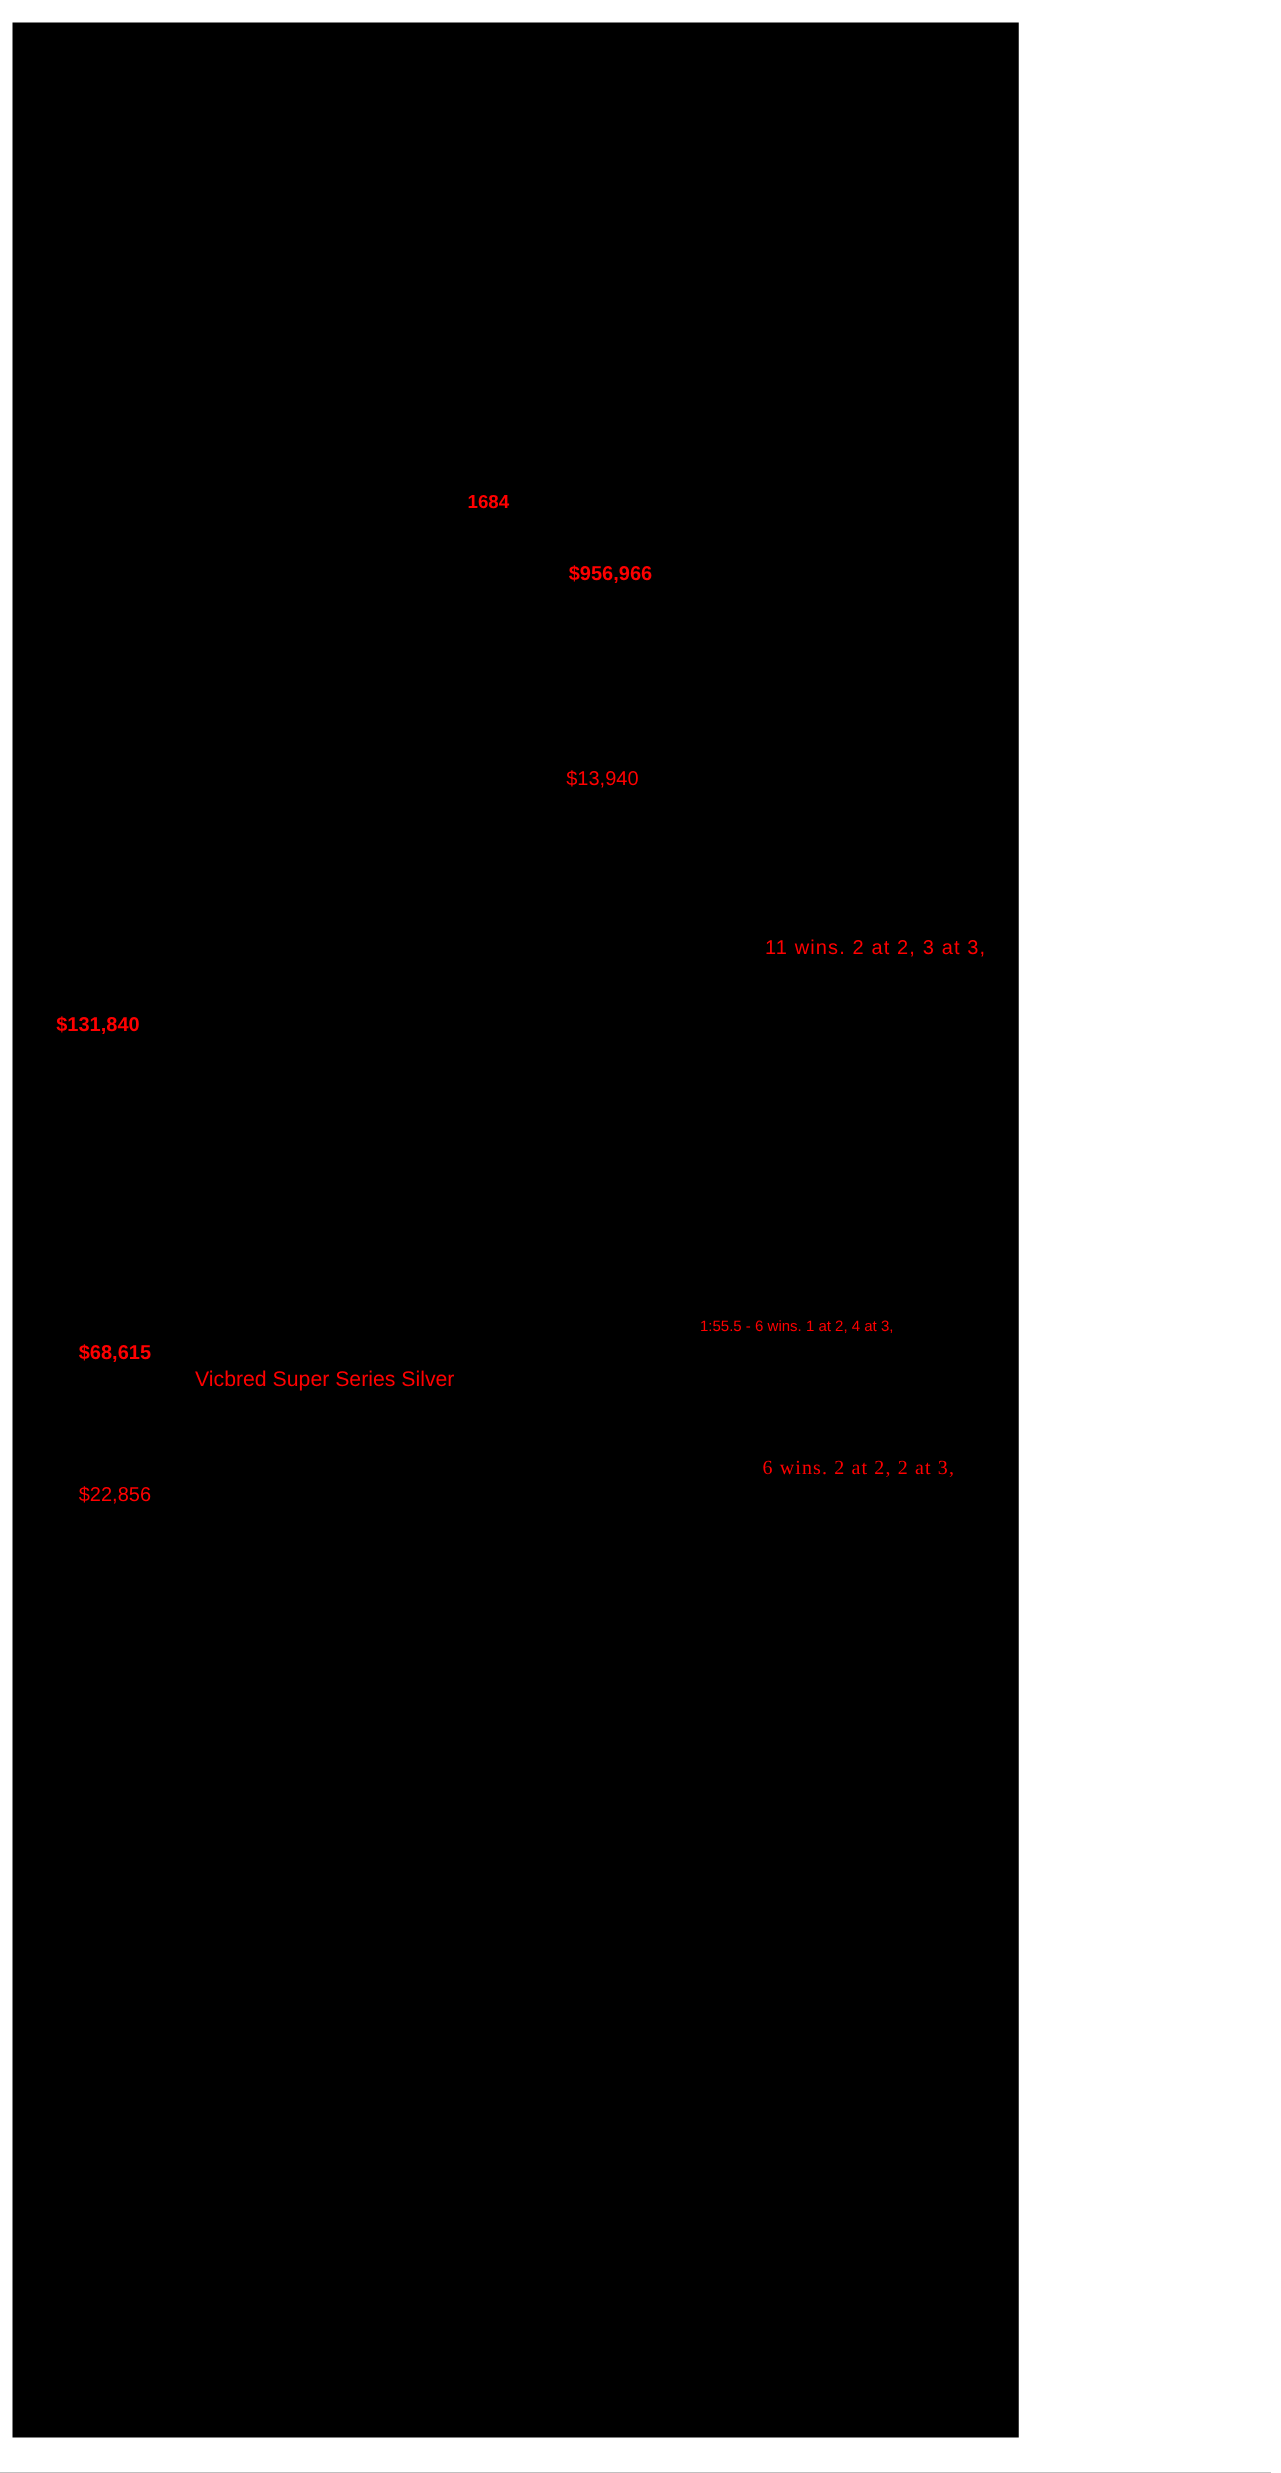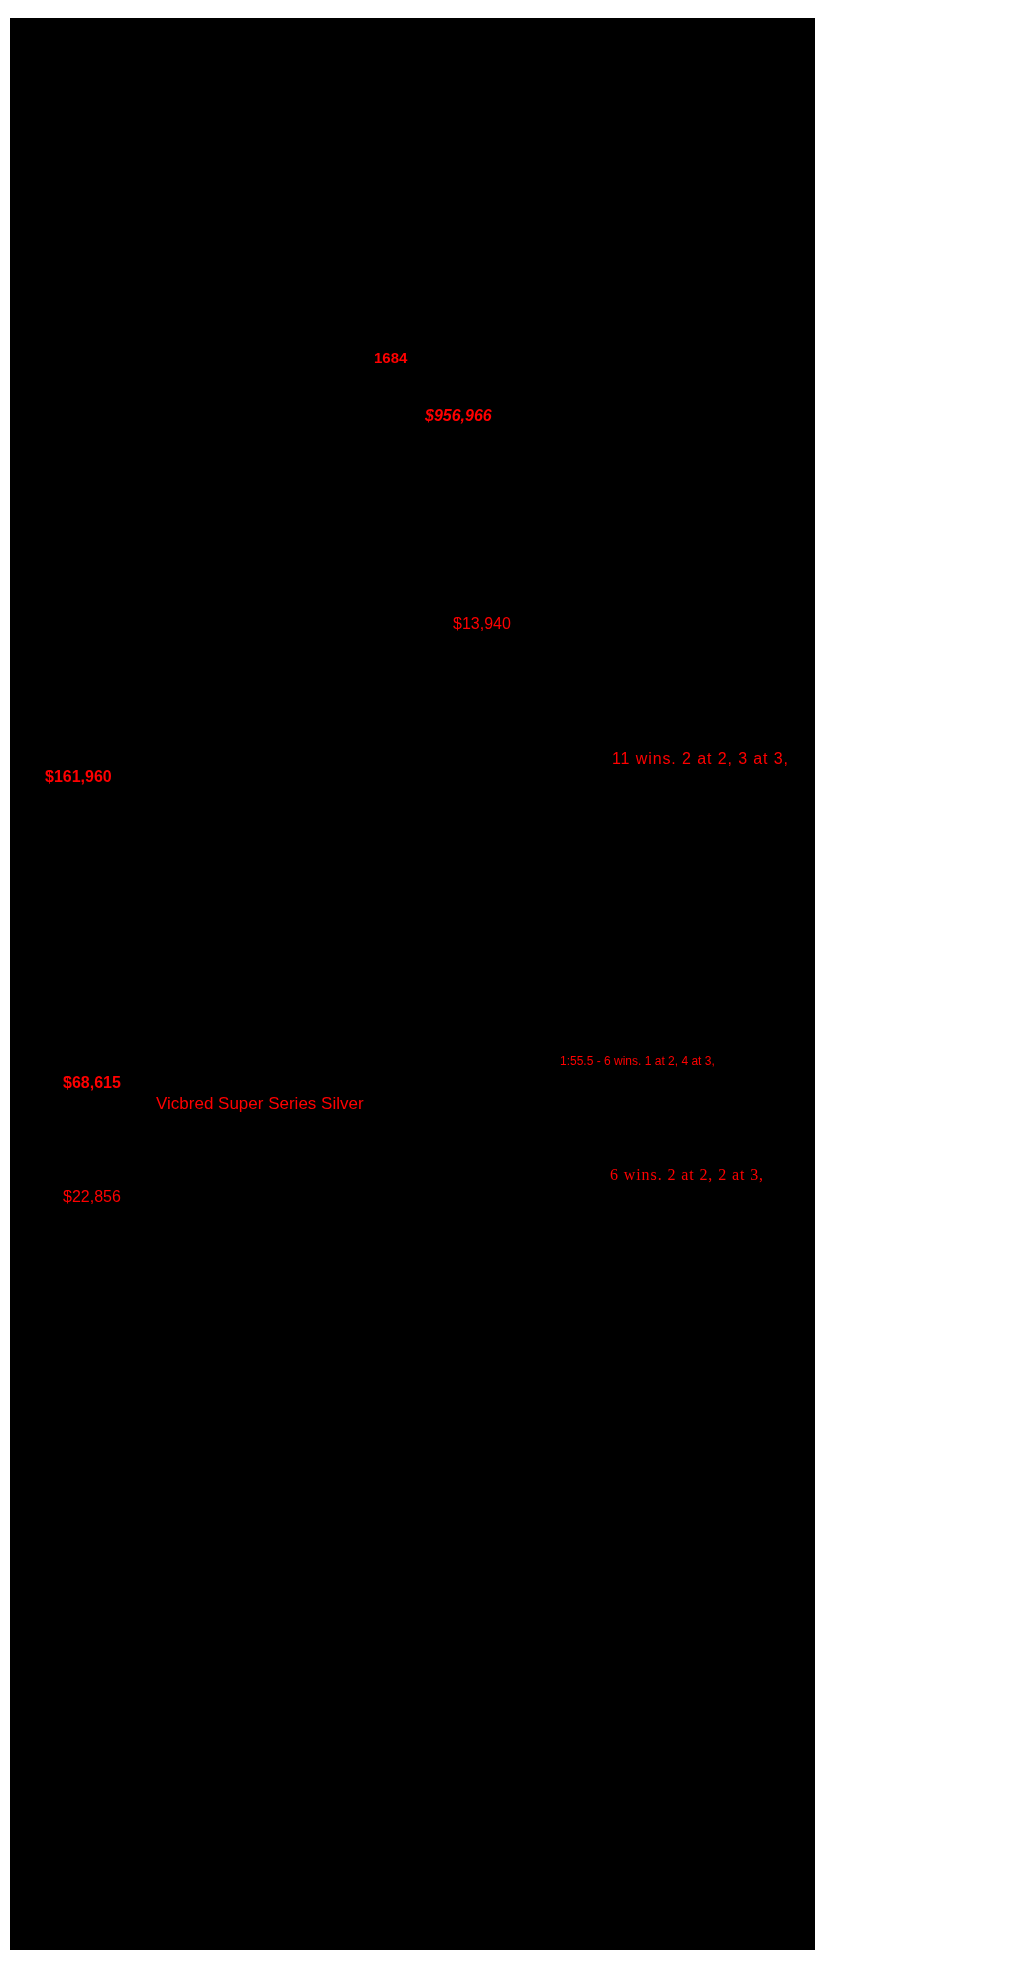--- a/index.html
+++ b/index.html
@@ -23,36 +23,36 @@
     background: #000000;
     overflow: hidden;
   }
   .txt {
     position: absolute;
     color: #ff0000;
     white-space: nowrap;
     font-family: "Liberation Sans", sans-serif;
     line-height: 1;
   }
-  .b { font-weight: bold; }
+  .b { font-weight: bold; margin-top: 44px; }
   .sp { letter-spacing: 0.9px; }
 </style>
 </head>
 <body>
 
 <div id="page">
   <div class="txt b" style="left:364px; top:332px; font-size:15px;">1684</div>
 
-  <div class="txt b" style="left:415px; top:390px; font-size:16px;font-style:italic;">$956,966</div>
+  <div class="txt b" style="left:445px; top:390px; font-size:16px;">$956,966</div>
 
   <div class="txt" style="left:443px; top:598px; font-size:16px;">$13,940</div>
 
   <div class="txt sp" style="left:602px; top:733px; font-size:16px;">11  wins.  2  at  2,  3  at  3,</div>
 
-  <div class="txt b" style="left:35px; top:751px; font-size:16px;">$161,960</div>
+  <div class="txt b" style="left:35px; top:751px; font-size:16px;">$131,840</div>
 
   <div class="txt" style="left:550px; top:1037px; font-size:12px;">1:55.5 - 6 wins. 1 at 2, 4 at 3,</div>
 
   <div class="txt" style="left:53px; top:1057px; font-size:16px;font-weight:bold;">$68,615</div>
 
   <div class="txt" style="left:110px; top:1077px; font-size:17px;margin-left:36px;">Vicbred Super Series Silver</div>
 
   <div class="txt sp" style="left:600px; top:1149px; font-size:16px;font-family:Liberation Serif, serif;">6  wins.  2  at  2,  2  at  3,</div>
 
   <div class="txt" style="left:53px; top:1171px; font-size:16px;">$22,856</div>

